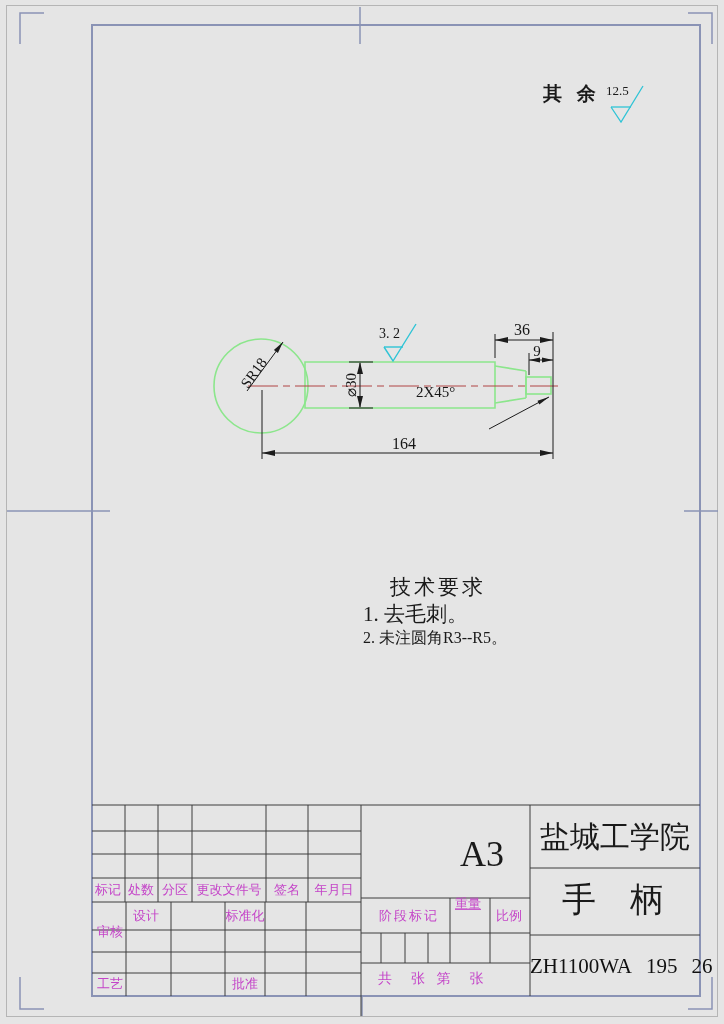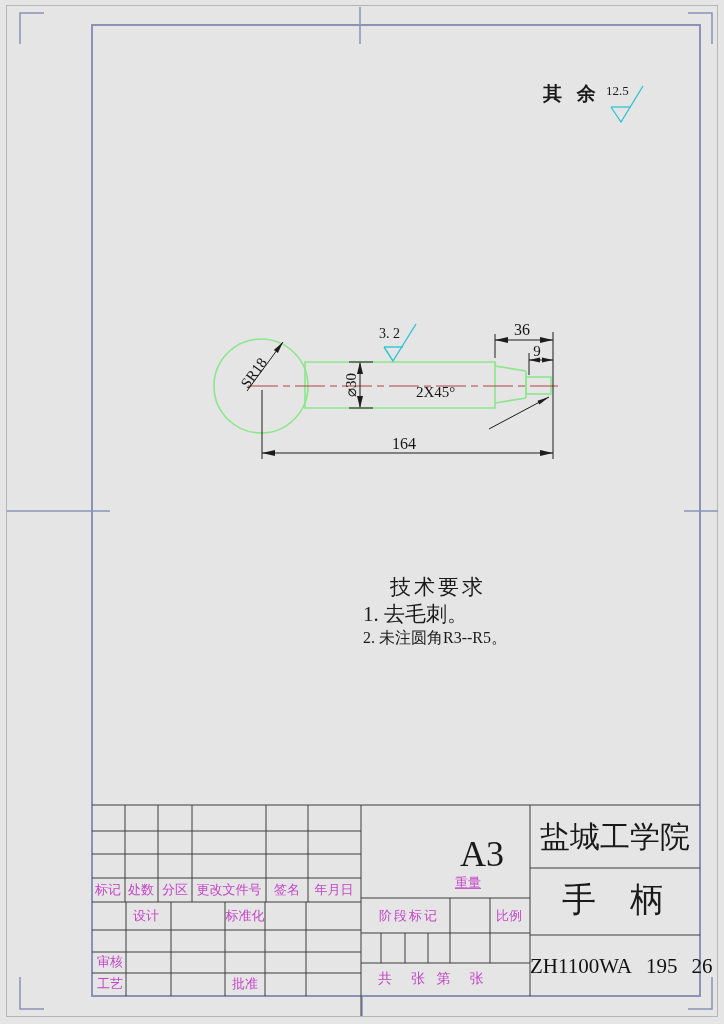--- a/index.html
+++ b/index.html
@@ -139,26 +139,26 @@
 
   <div class="txt mag ctr" style="left:108px;top:890px;">标记</div>
   <div class="txt mag ctr" style="left:141px;top:890px;">处数</div>
   <div class="txt mag ctr" style="left:175px;top:890px;">分区</div>
   <div class="txt mag ctr" style="left:229px;top:890px;">更改文件号</div>
   <div class="txt mag ctr" style="left:287px;top:890px;">签名</div>
   <div class="txt mag ctr" style="left:334px;top:890px;">年月日</div>
 
   <div class="txt mag ctr" style="left:122px;top:916px;margin-left:24px;">设计</div>
   <div class="txt mag ctr" style="left:245px;top:916px;">标准化</div>
-  <div class="txt mag ctr" style="left:110px;top:962px;">审核</div>
+  <div class="txt mag ctr" style="left:110px;top:932px;">审核</div>
   <div class="txt mag ctr" style="left:110px;top:984px;">工艺</div>
   <div class="txt mag ctr" style="left:245px;top:984px;text-align:right;">批准</div>
 
   <div class="txt mag ctr" style="left:409px;top:916px;letter-spacing:2px;">阶段标记</div>
-  <div class="txt mag ctr" style="left:468px;top:883px;text-decoration:underline;">重量</div>
+  <div class="txt mag ctr" style="left:468px;top:904px;text-decoration:underline;">重量</div>
   <div class="txt mag ctr" style="left:509px;top:916px;">比例</div>
   <div class="txt mag" style="left:378px;top:971px;font-size:14px;letter-spacing:4px;">共  张 第  张</div>
 
   <div class="txt ctr" style="left:445px;top:855px;font-size:36px;margin-left:37px;">A3</div>
   <div class="txt ctr" style="left:615px;top:836px;font-size:30px;font-weight:500;">盐城工学院</div>
   <div class="txt ctr" style="left:613px;top:900px;font-size:34px;font-weight:500;">手　柄</div>
 
   <div class="code-row">
     <span>ZH1100WA</span>
     <span class="dot"></span>

